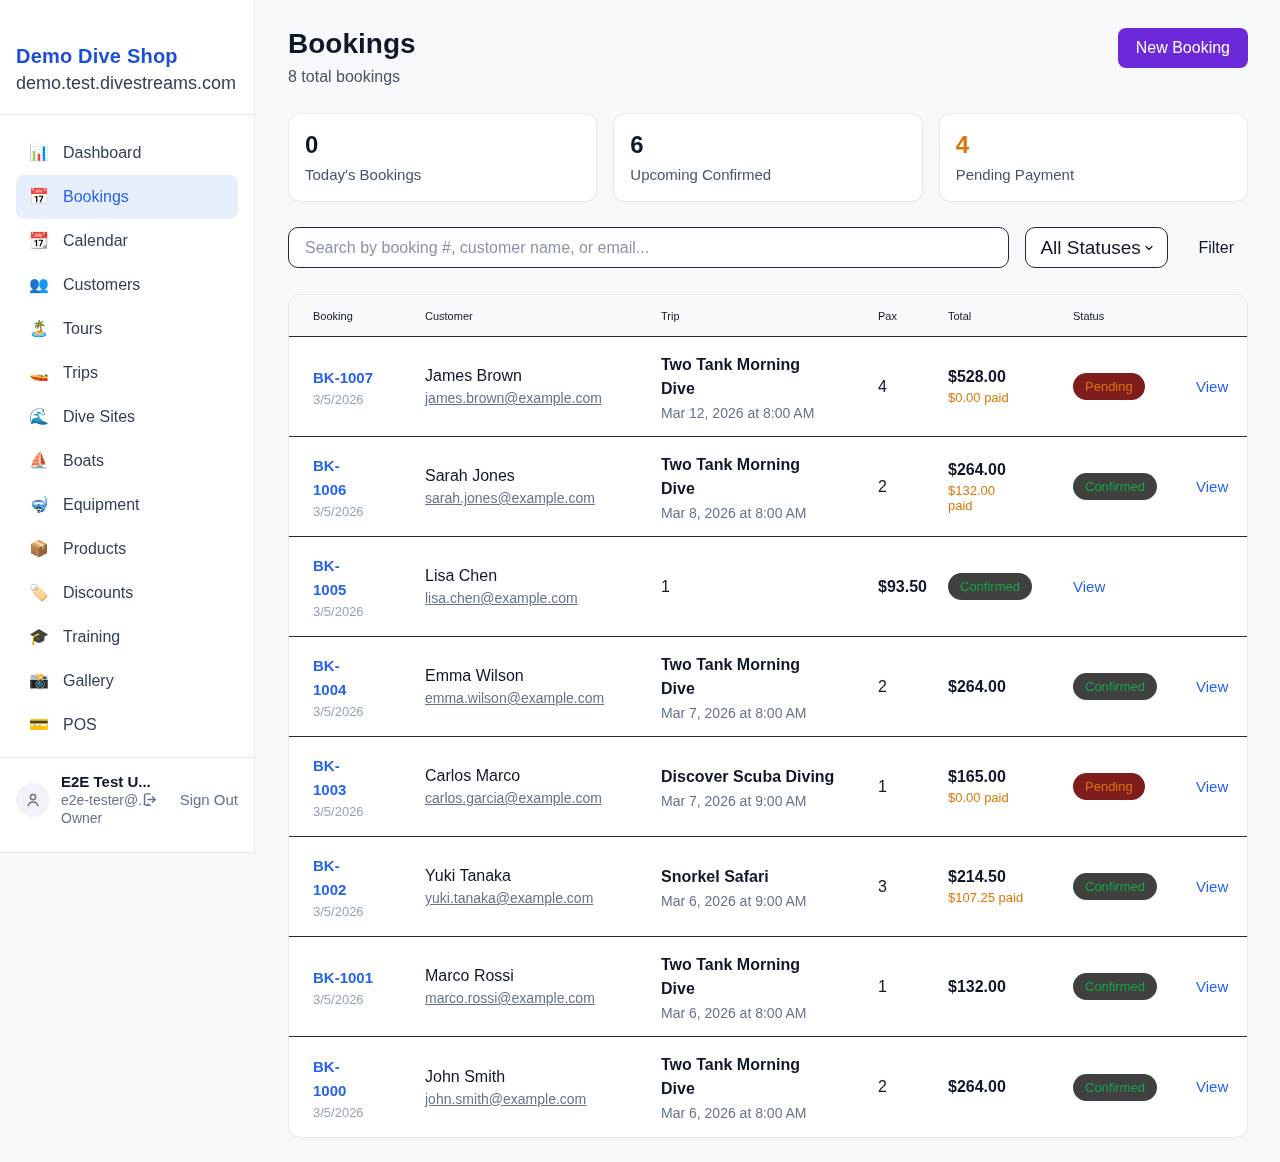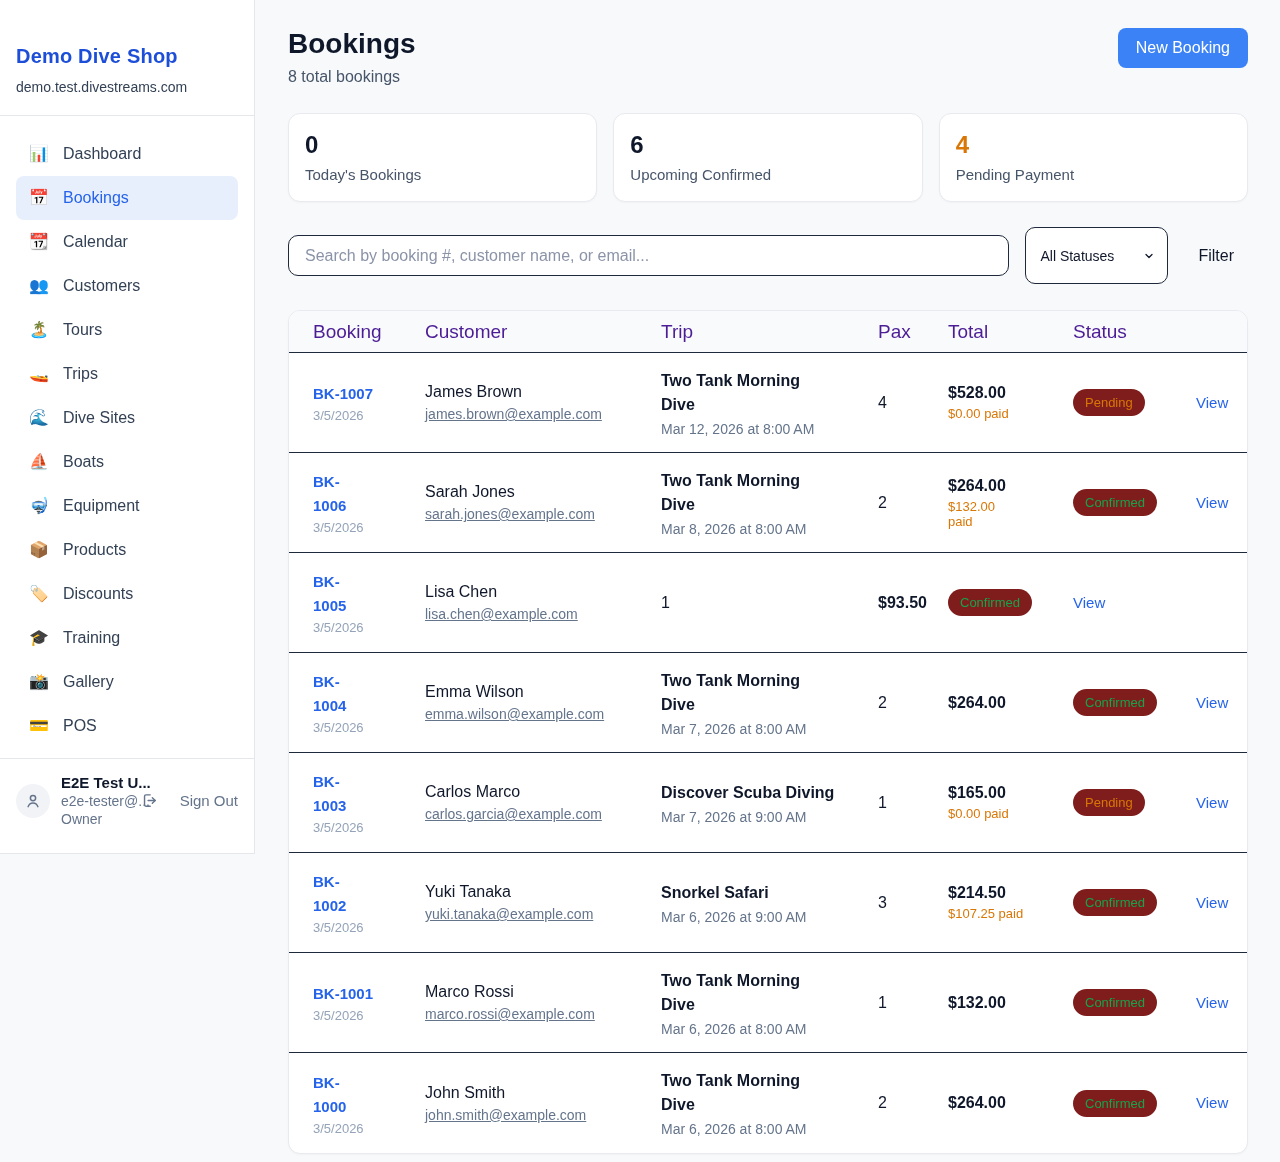--- a/index.html
+++ b/index.html
@@ -15,21 +15,21 @@
   
   .sidebar {
     position:absolute; top:0; left:0; width:255px;
     background:#ffffff;
     border-right:1px solid #e5e7eb;
     border-bottom:1px solid #e5e7eb;
     padding-bottom:6px;
   }
   .brand { padding:18px 16px 20px; border-bottom:1px solid #e5e7eb; }
   .brand-name { font-size:20px; font-weight:700; color:#1d4ed8; letter-spacing:.2px;margin-top:27px; }
-  .brand-domain { font-size:14px; color:#334155; margin-top:11px; }
+  .brand-domain { font-size:18px; color:#334155; margin-top:5px; }
   .nav { padding:16px 16px 4px; }
   .nav-item {
     display:flex; align-items:center; gap:13px;
     height:44px; padding:0 12px; border-radius:8px;
     font-size:16px; color:#334155; cursor:pointer;
   }
   .nav-item.active { background:#e8effc; color:#2563eb; font-weight:500; }
   .nav-icon { width:22px; text-align:center; font-size:16px; line-height:1; }
   .user-box {
     border-top:1px solid #e5e7eb; margin-top:6px;
@@ -49,79 +49,79 @@
     background:none; border:none; font-family:inherit;
     font-size:15px; color:#64748b; cursor:pointer; white-space:nowrap;
   }
 
   
   .main { position:absolute; left:255px; top:0; width:1025px; padding:28px 32px 30px 33px; }
   .page-head { display:flex; justify-content:space-between; align-items:flex-start; }
   .page-title { font-size:28px; font-weight:700; color:#0f172a; }
   .page-subtitle { font-size:16px; color:#475569; margin-top:8px; }
   .btn-primary {
-    background:#3b82f6; color:#fff; border:none; border-radius:8px;
+    background:#6d28d9; color:#fff; border:none; border-radius:8px;
     font-family:inherit; font-size:16px; font-weight:500;
     padding:11px 18px; cursor:pointer;
   }
 
   .stats { display:grid; grid-template-columns:1fr 1fr 1fr; gap:16px; margin-top:27px; }
   .stat-card {
     background:#fff; border:1px solid #e8eaef; border-radius:12px;
     padding:17px 16px 18px; box-shadow:0 1px 2px rgba(15,23,42,.03);
   }
   .stat-value { font-size:24px; font-weight:700; color:#0f172a; }
   .stat-label { font-size:15px; color:#475569; margin-top:7px; }
 
   .filter-row { display:flex; align-items:center; gap:16px; margin-top:25px; }
   .search-input {
     flex:1; height:41px; border:1.5px solid #1e293b; border-radius:10px;
     background:#fff; font-family:inherit; font-size:16px; color:#0f172a;
     padding:0 16px; outline:none;
   }
   .search-input::placeholder { color:#8b93a7; }
   .status-select {
-    width:143px; height:57px; border:1.5px solid #1e293b; border-radius:10px;
+    width:143px; height:41px; border:1.5px solid #1e293b; border-radius:10px;
     background:#fff; display:flex; align-items:center; justify-content:space-between;
-    padding:0 12px 0 14px; font-size:14px; color:#0f172a; cursor:pointer; flex:none;
+    padding:0 12px 0 14px; font-size:19px; color:#0f172a; cursor:pointer; flex:none;
   }
   .filter-btn {
     background:none; border:none; font-family:inherit; font-size:16px;
     color:#0f172a; cursor:pointer; padding:0 14px;
   }
 
   
   .table-card {
     margin-top:26px; background:#fff; border:1px solid #e8eaef;
     border-radius:12px; overflow:hidden; box-shadow:0 1px 2px rgba(15,23,42,.03);
   }
   .tgrid { display:grid; grid-template-columns:112px 236px 217px 70px 125px 123px 1fr; padding:0 24px; }
   .thead {
     height:42px; align-items:center; background:#f8fafc;
     border-bottom:1px solid #1e293b;
-    font-size:19px; font-weight:500; color:#4c1d95;
+    font-size:11px; font-weight:500; color:#0f172a;
   }
   .trow { min-height:100px; align-items:center; border-bottom:1px solid #1e293b; padding-top:14px; padding-bottom:14px; }
   .trow:last-child { border-bottom:none; }
   .bk { font-size:15px; font-weight:700; color:#2563eb; text-decoration:none; white-space:nowrap; line-height:1.6; }
   .bk.wrap { white-space:normal; display:inline-block; width:3.2em; }
   .bdate { font-size:13px; color:#94a3b8; margin-top:2px; }
   .cname { font-size:16px; color:#0f172a; }
   .cemail { font-size:14px; color:#64748b; margin-top:5px;text-decoration:underline; }
   .tname { font-size:16px; font-weight:700; color:#0f172a; max-width:175px; line-height:1.5; }
   .tdate { font-size:14px; color:#64748b; margin-top:4px; }
   .c-pax { font-size:16px; color:#0f172a; }
   .amount { font-size:16px; font-weight:700; color:#0f172a; }
   .paid { font-size:13px; color:#d97706; margin-top:4px; white-space:nowrap; }
   .paid.wrap { white-space:normal; max-width:4.6em; }
   .badge {
     display:inline-block; font-size:13px; padding:6px 12px; border-radius:999px;
   }
   .badge.pending { background:#7f1d1d; color:#d97706; }
-  .badge.confirmed { background:#7f1d1d; color:#16a34a; }
+  .badge.confirmed { background:#404040; color:#16a34a; }
   .view-link { font-size:15px; font-weight:500; color:#2563eb; text-decoration:none; cursor:pointer; }
 </style>
 </head>
 <body>
 
 <div class="app">
 
   <aside class="sidebar">
     <div class="brand">
       <div class="brand-name">Demo Dive Shop</div>

